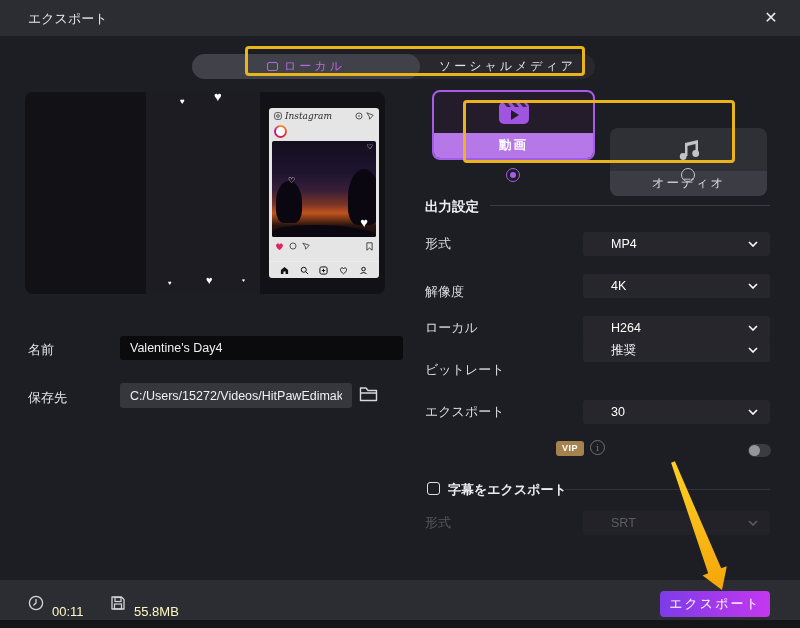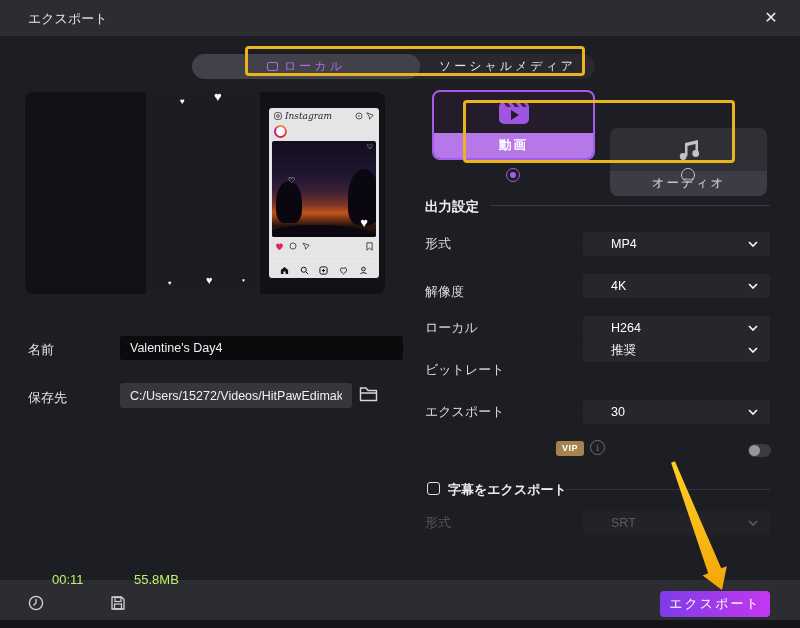--- a/index.html
+++ b/index.html
@@ -85,21 +85,21 @@
   .toggle { left:748px; top:444px; width:23px; height:13px; background:#3b3b42; border-radius:7px; cursor:pointer; }
   .toggle i { position:absolute; left:1px; top:1px; width:11px; height:11px; border-radius:50%; background:#95959b; }
 
   .checkbox { left:427px; top:482px; width:13px; height:13px; border:1.5px solid #e0e0e4; border-radius:3px; cursor:pointer; }
   .sub-label { left:448px; top:481px; font-size:13px; font-weight:bold; color:#ececef; }
   .sub-line { left:565px; top:489px; width:205px; height:1px; background:#33333a; }
 
   
   .footer { left:0; top:580px; width:800px; height:40px; background:#2b2d33; }
   .bottom-band { left:0; top:620px; width:800px; height:8px; background:#141518; }
-  .f-text { font-size:13px; color:#bef264; top:572px; }
+  .f-text { font-size:13px; color:#fef9c3; top:604px; }
   .export-btn { left:660px; top:591px; width:110px; height:26px; border-radius:4px;
                 background:linear-gradient(90deg,#7d3ce8,#c437ef);
                 color:#fff; font-size:13px; letter-spacing:2px; text-align:center; line-height:26px; cursor:pointer; }
   .arrow-svg { left:650px; top:450px; pointer-events:none; }
 </style>
 </head>
 <body>
 
 <div id="app">
 

